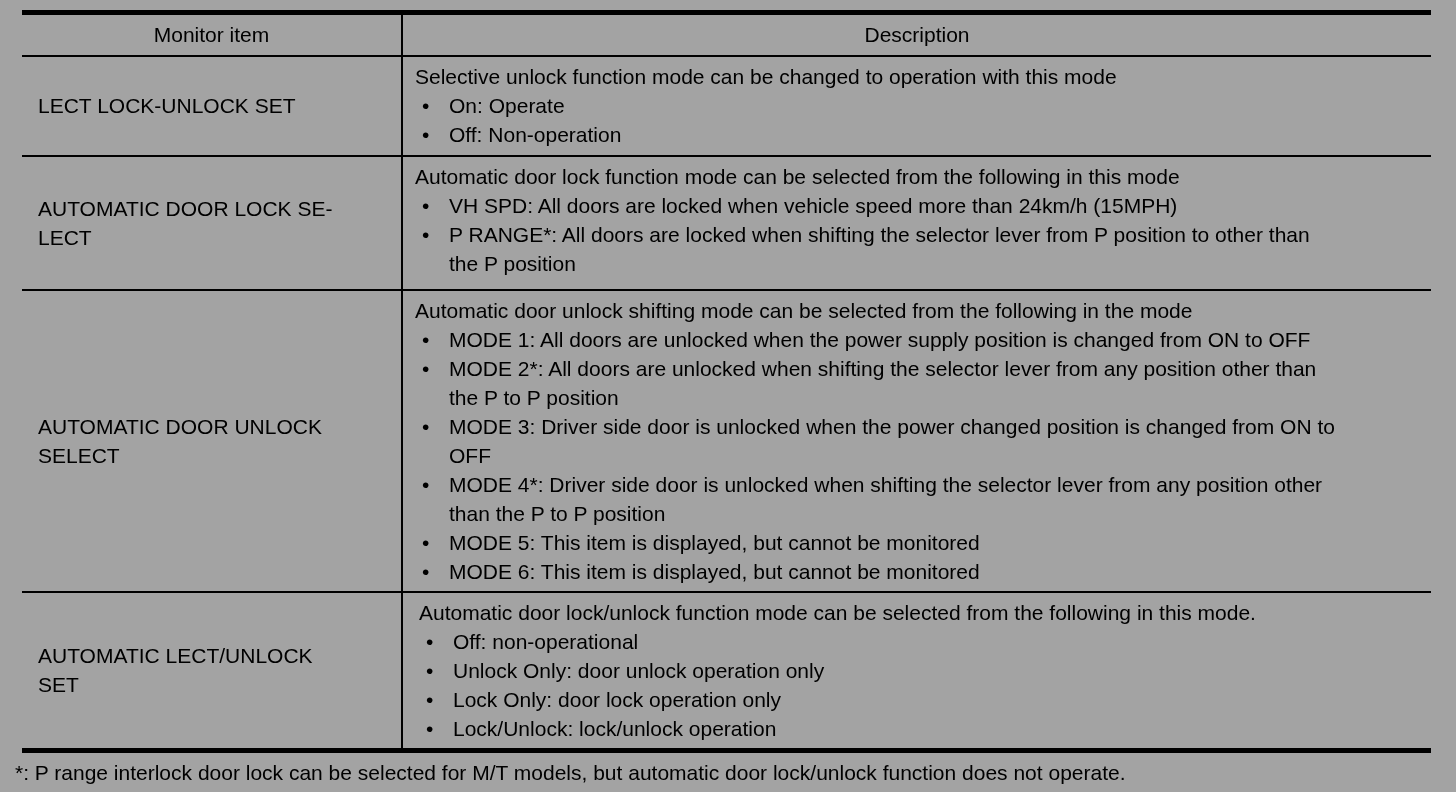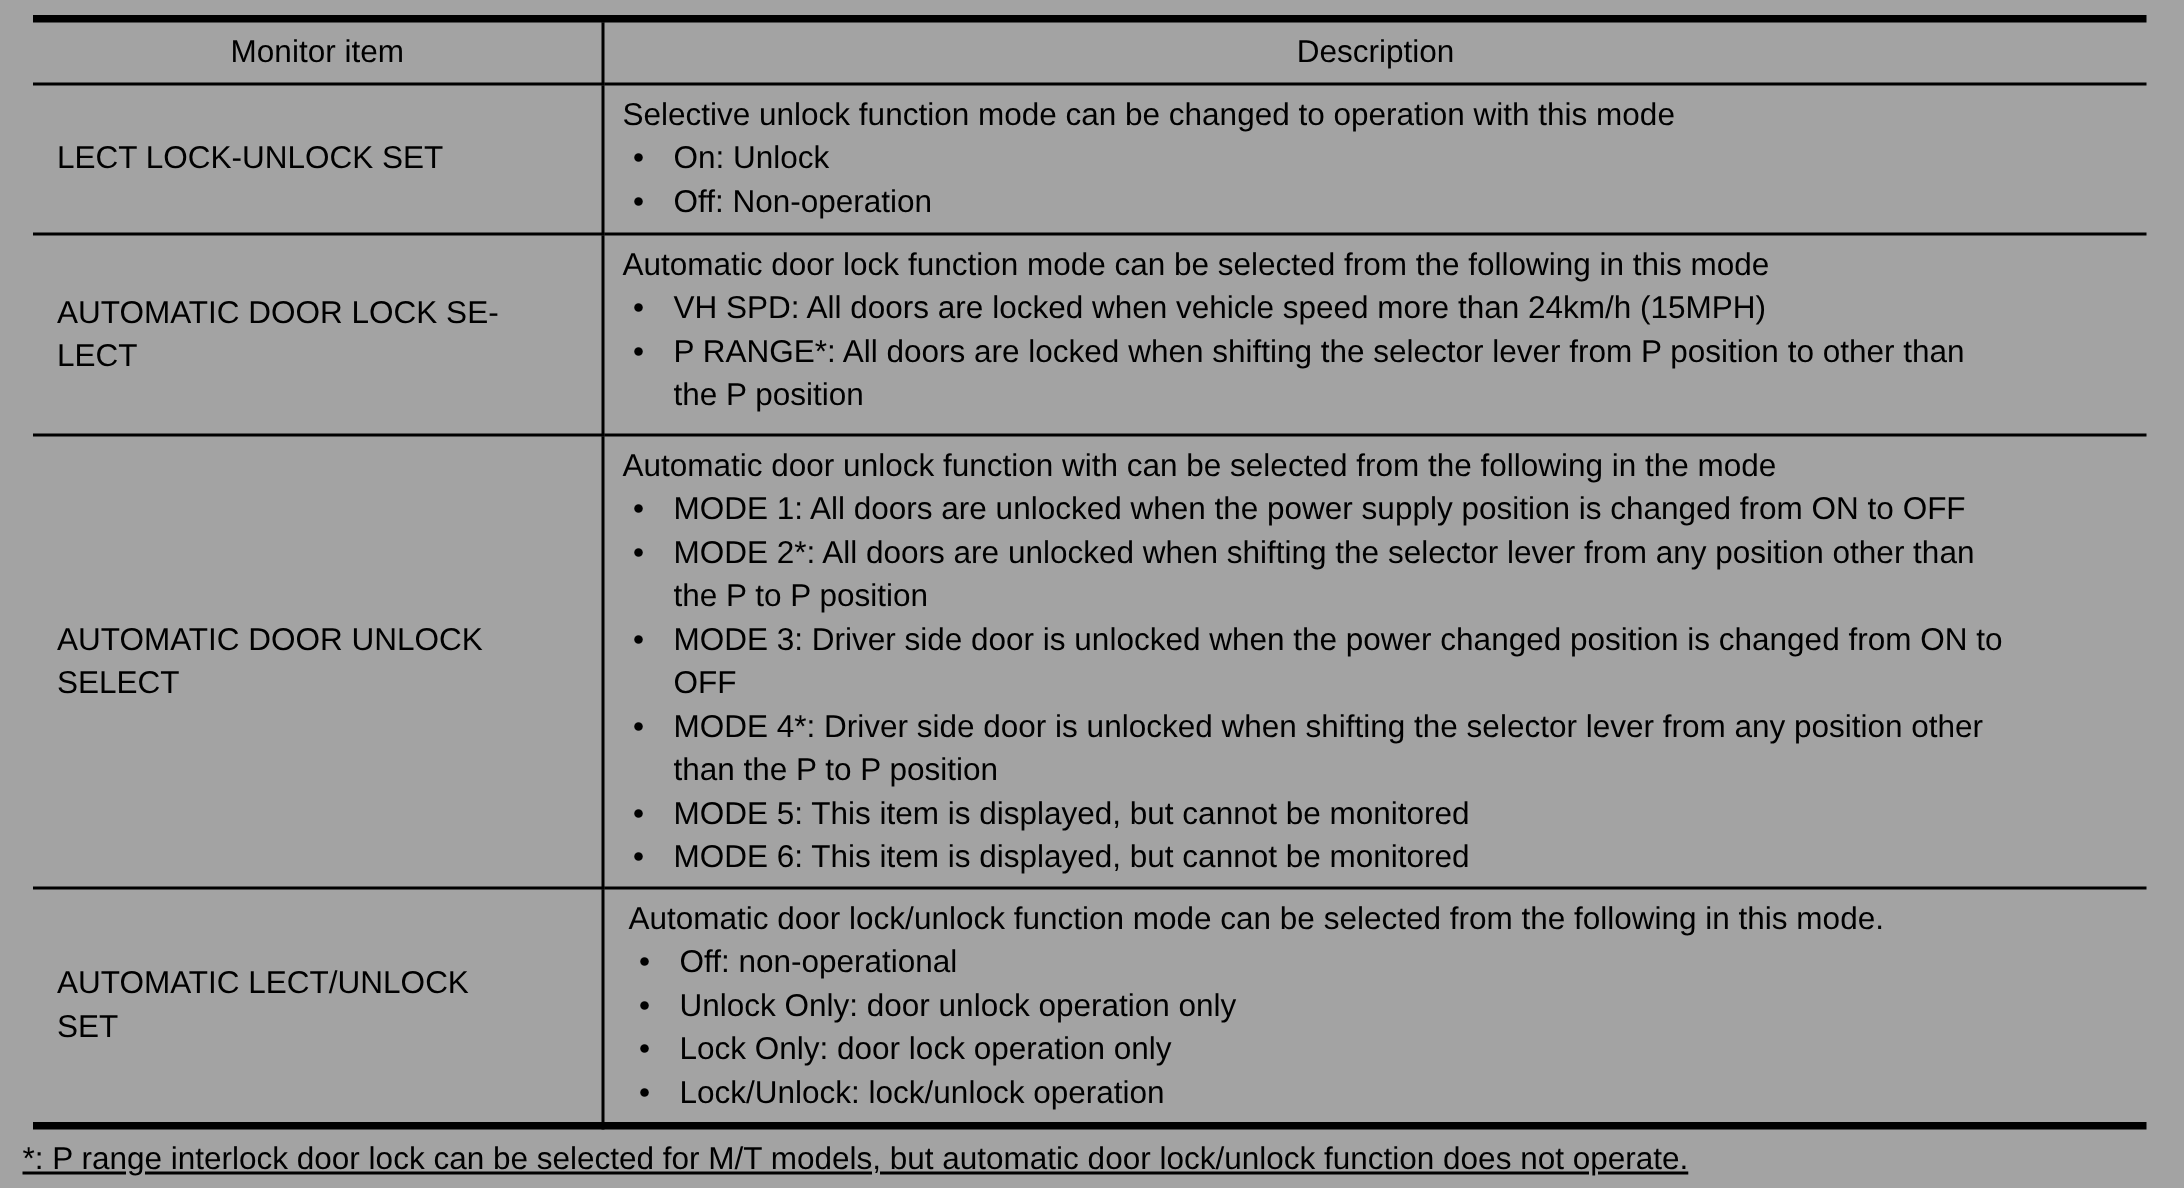--- a/index.html
+++ b/index.html
@@ -63,21 +63,20 @@
     padding-left: 7px;
   }
   .txt { white-space: pre-line; }
   .footnote {
     position: absolute;
     left: 15px;
     top: 758px;
     font-size: 21px;
     line-height: 29px;
     white-space: nowrap;
-    text-decoration: underline;
   }
 </style>
 </head>
 <body>
 
 <div class="page">
   <table class="spec">
     <colgroup>
         <col class="c-item">
         <col class="c-desc">
@@ -87,21 +86,21 @@
       <th class="item">Monitor item</th>
       <th>Description</th>
     </tr>
 
     <tr class="r1">
       <td class="item">LECT LOCK-UNLOCK SET</td>
       <td class="desc">
         <div class="intro">Selective unlock function mode can be changed to operation with this mode</div>
         <div class="li">
           <span class="dot">•</span>
-          <span class="txt">On: Unlock</span>
+          <span class="txt">On: Operate</span>
         </div>
         <div class="li">
           <span class="dot">•</span>
           <span class="txt">Off: Non-operation</span>
         </div>
       </td>
     </tr>
 
     <tr class="r2">
       <td class="item">AUTOMATIC DOOR LOCK SE-
@@ -117,21 +116,21 @@
           <span class="txt">P RANGE*: All doors are locked when shifting the selector lever from P position to other than
 the P position</span>
         </div>
       </td>
     </tr>
 
     <tr class="r3">
       <td class="item">AUTOMATIC DOOR UNLOCK
 SELECT</td>
       <td class="desc">
-        <div class="intro">Automatic door unlock function with can be selected from the following in the mode</div>
+        <div class="intro">Automatic door unlock shifting mode can be selected from the following in the mode</div>
         <div class="li">
           <span class="dot">•</span>
           <span class="txt">MODE 1: All doors are unlocked when the power supply position is changed from ON to OFF</span>
         </div>
         <div class="li">
           <span class="dot">•</span>
           <span class="txt">MODE 2*: All doors are unlocked when shifting the selector lever from any position other than
 the P to P position</span>
         </div>
         <div class="li">

